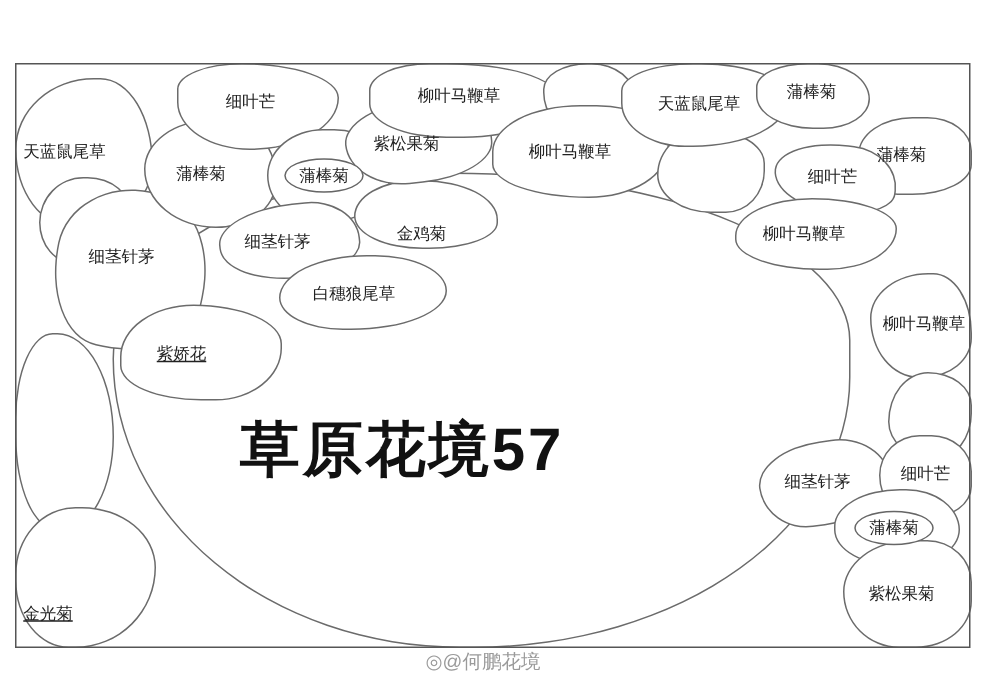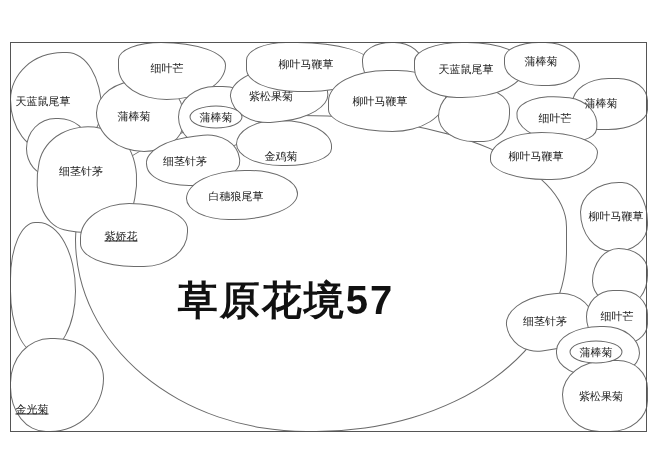--- a/index.html
+++ b/index.html
@@ -69,16 +69,17 @@
   <span class="lbl" style="left:185px;top:161px;">细茎针茅</span>
   <span class="lbl" style="left:236px;top:196px;">白穗狼尾草</span>
   <span class="lbl" style="left:616px;top:216px;">柳叶马鞭草</span>
   <span class="lbl" style="left:121px;top:236px;text-decoration:underline;">紫娇花</span>
   <span class="lbl" style="left:545px;top:321px;">细茎针茅</span>
   <span class="lbl" style="left:617px;top:316px;">细叶芒</span>
   <span class="lbl ell" style="left:596px;top:352px;">蒲棒菊</span>
   <span class="lbl" style="left:601px;top:396px;">紫松果菊</span>
   <span class="lbl" style="left:32px;top:409px;text-decoration:underline;">金光菊</span>
 
-  <div class="title" style="left:286px;top:300px;">草原花境57</div>
+  <div class="title" style="left:268px;top:300px;">草原花境57</div>
 
+  <div class="watermark" style="left:322px;top:441px;">◎@何鹏花境</div>
 
 </div>
 
 </body></html>

